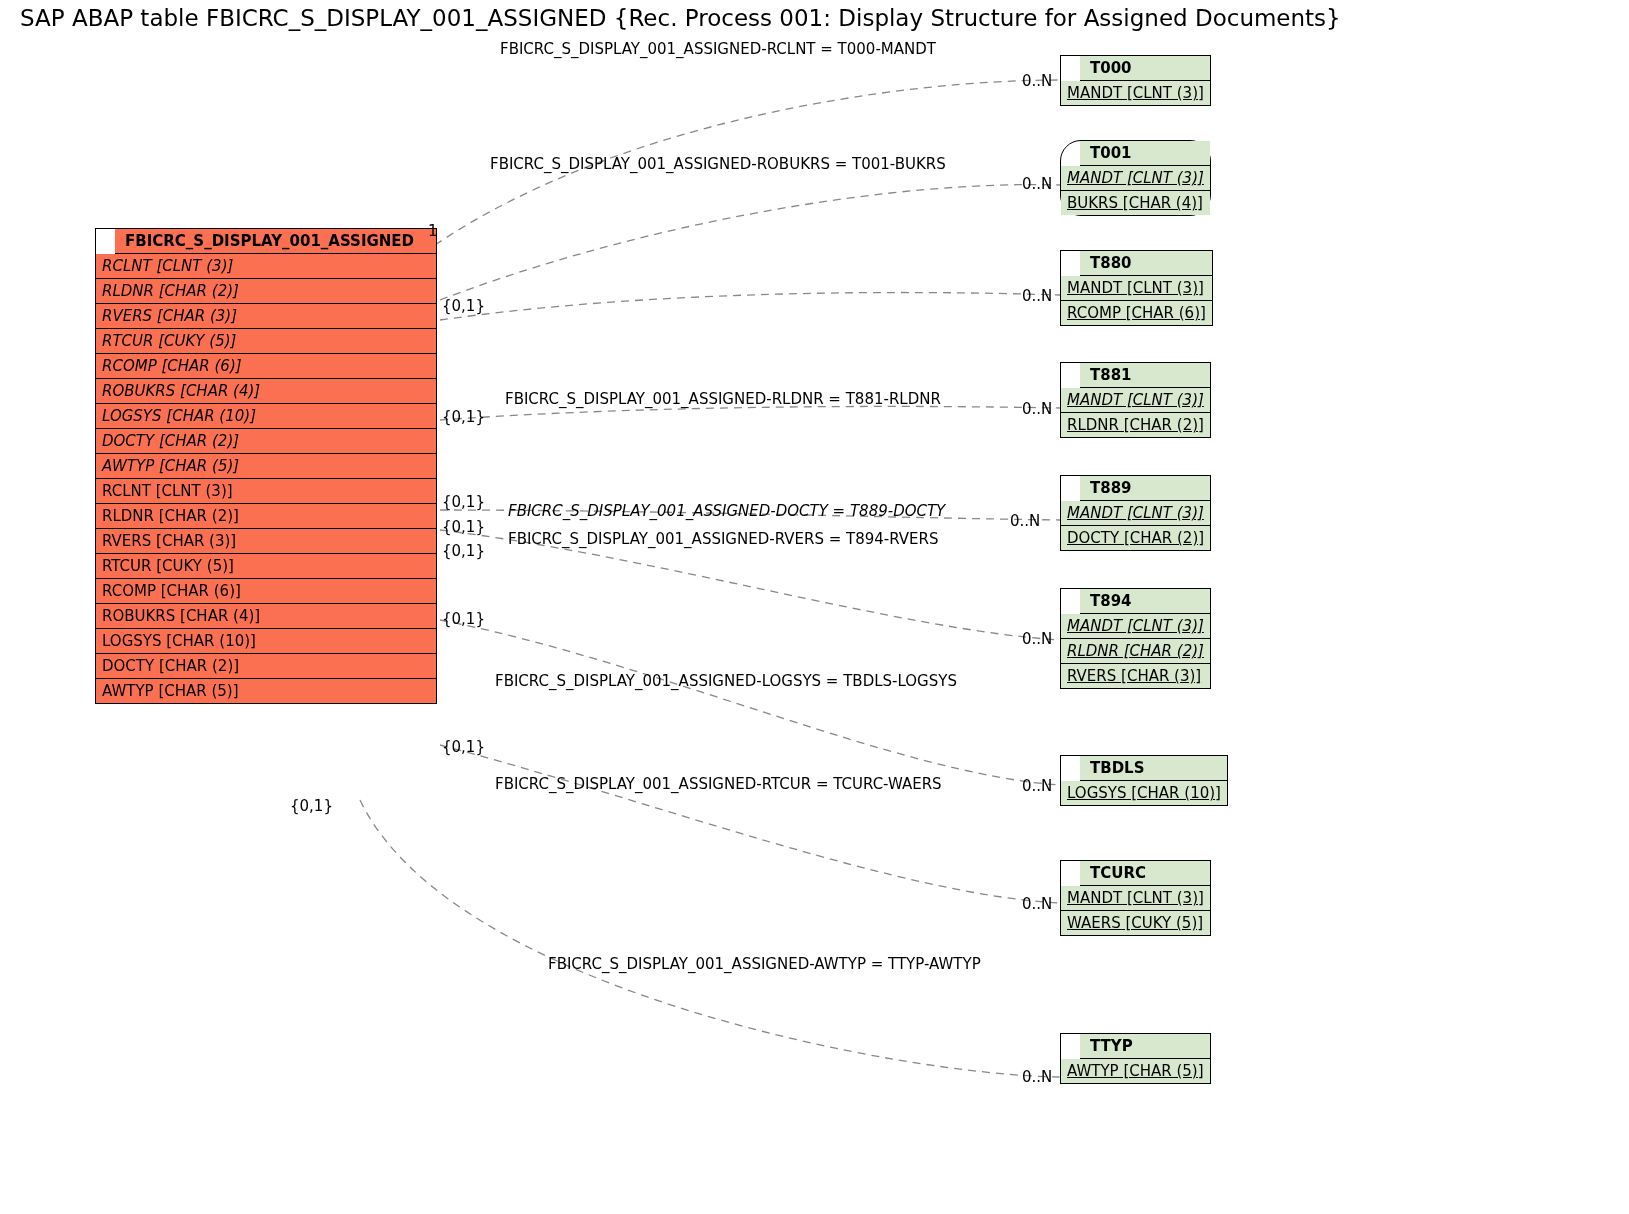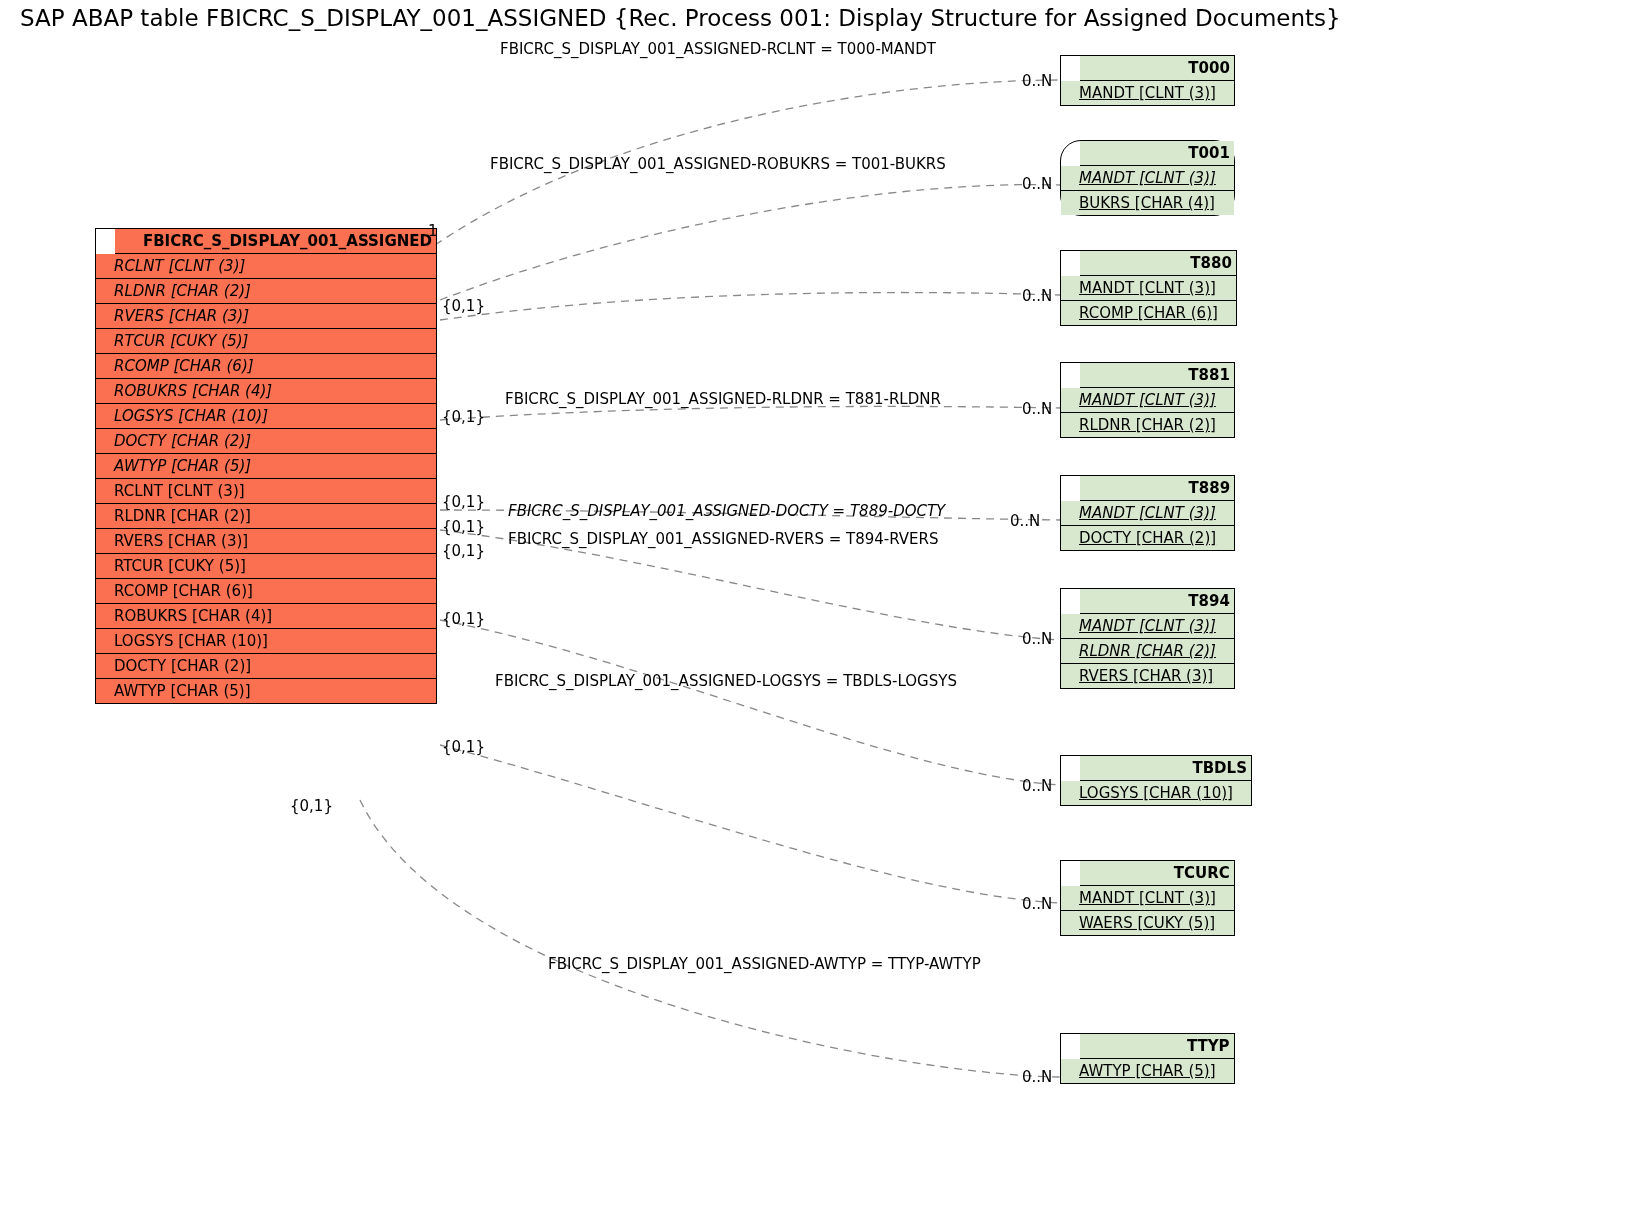--- a/index.html
+++ b/index.html
@@ -1,20 +1,20 @@
 <!DOCTYPE html>
 <html><head>
 <meta charset="utf-8">
 <style>
 html,body{margin:0;padding:0;background:#fff;font-family:"DejaVu Sans","Segoe UI",Arial,sans-serif;font-size:15px;color:#000;}
 .canvas{position:relative;width:1423px;height:1214px;}
 .title{position:absolute;left:20px;top:5px;font-size:23px;}
 .entity{position:absolute;border:1px solid #000;}
-.entity .hdr{font-weight:bold;text-align:right;padding:3px 4px;border-bottom:1px solid #000;white-space:nowrap;margin-left:19px;}
-.entity .row{padding:3px 18px;border-bottom:1px solid #000;white-space:nowrap;}
+.entity .hdr{font-weight:bold;text-align:left;padding:3px 10px;border-bottom:1px solid #000;white-space:nowrap;margin-left:19px;}
+.entity .row{padding:3px 6px;border-bottom:1px solid #000;white-space:nowrap;}
 .entity .row:last-child{border-bottom:none;}
 .entity.src .hdr,.entity.src .row{background:#fa7050;}
 .entity.tgt .hdr,.entity.tgt .row{background:#d8e8cf;}
 .ital{font-style:italic;}
 .und{text-decoration:underline;}
 .lbl{position:absolute;font-size:15px;white-space:nowrap;}
 svg.lines{position:absolute;left:0;top:0;width:1629px;height:1214px;pointer-events:none;}
 svg.lines path{fill:none;stroke:#888;stroke-width:1.3;stroke-dasharray:8 6;}
 </style>
 </head>
@@ -120,20 +120,21 @@
         <div class="row"><span class="und">AWTYP [CHAR (5)]</span></div>
       </div>
   </div>
 
   <div class="lbl" style="left:500px;top:40px;text-align:center;">FBICRC_S_DISPLAY_001_ASSIGNED-RCLNT = T000-MANDT</div>
   <div class="lbl" style="left:490px;top:155px;">FBICRC_S_DISPLAY_001_ASSIGNED-ROBUKRS = T001-BUKRS</div>
   <div class="lbl" style="left:505px;top:390px;">FBICRC_S_DISPLAY_001_ASSIGNED-RLDNR = T881-RLDNR</div>
   <div class="lbl" style="left:508px;top:502px;font-style:italic;">FBICRC_S_DISPLAY_001_ASSIGNED-DOCTY = T889-DOCTY</div>
   <div class="lbl" style="left:508px;top:530px;">FBICRC_S_DISPLAY_001_ASSIGNED-RVERS = T894-RVERS</div>
   <div class="lbl" style="left:495px;top:672px;">FBICRC_S_DISPLAY_001_ASSIGNED-LOGSYS = TBDLS-LOGSYS</div>
+  <div class="lbl" style="left:495px;top:775px;">FBICRC_S_DISPLAY_001_ASSIGNED-RTCUR = TCURC-WAERS</div>
   <div class="lbl" style="left:548px;top:955px;">FBICRC_S_DISPLAY_001_ASSIGNED-AWTYP = TTYP-AWTYP</div>
 
   <div class="lbl" style="left:428px;top:222px;">1</div>
   <div class="lbl" style="left:442px;top:297px;">{0,1}</div>
   <div class="lbl" style="left:442px;top:408px;">{0,1}</div>
   <div class="lbl" style="left:442px;top:493px;">{0,1}</div>
   <div class="lbl" style="left:442px;top:518px;">{0,1}</div>
   <div class="lbl" style="left:442px;top:542px;">{0,1}</div>
   <div class="lbl" style="left:442px;top:610px;">{0,1}</div>
   <div class="lbl" style="left:442px;top:738px;">{0,1}</div>

